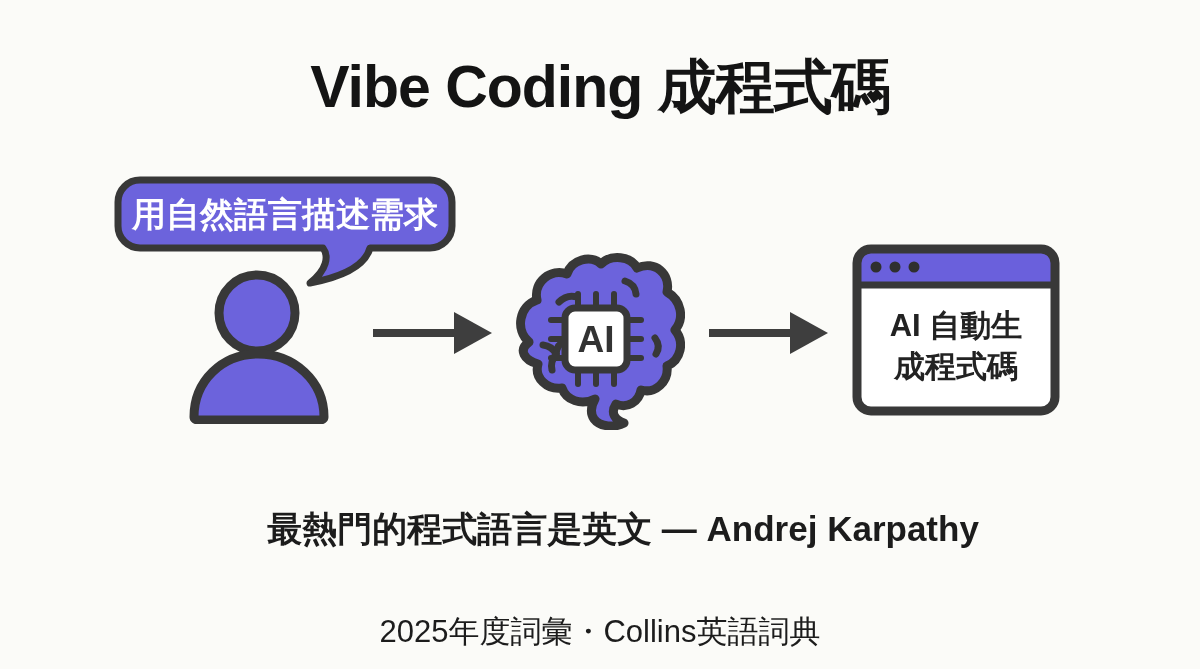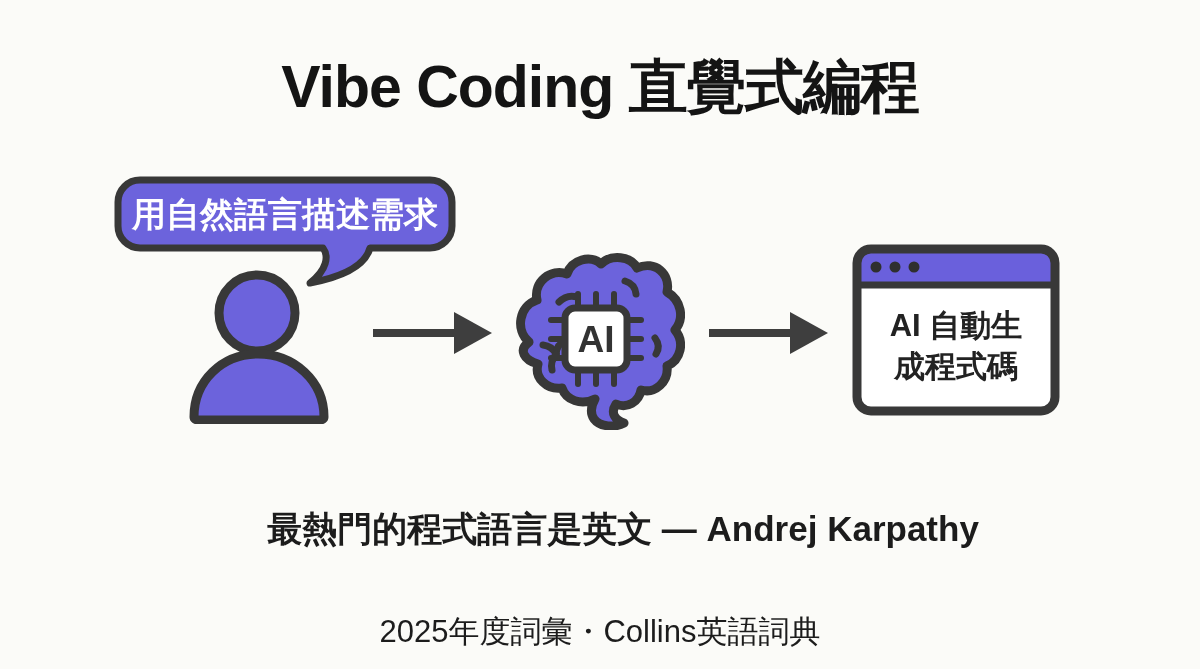--- a/index.html
+++ b/index.html
@@ -46,21 +46,21 @@
   .win-text {
     font-size:31px; font-weight:700; fill:#222222;
     font-family:"Liberation Sans","DejaVu Sans",sans-serif;
   }
 </style>
 </head>
 <body>
 
 <div class="canvas">
 
-  <div class="title">Vibe Coding 直覺式編程</div>
+  <div class="title">Vibe Coding 成程式碼</div>
 
   <svg class="abs bubble-svg" width="345" height="115" viewBox="0 0 345 115">
     <path d="M26,4 H316 A22,22 0 0 1 338,26 V50 A22,22 0 0 1 316,72 H256
              C251,90 228,101 196,107 C213,94 215,80 209,72 H26
              A22,22 0 0 1 4,50 V26 A22,22 0 0 1 26,4 Z" fill="#6c63dc" stroke="#383838" stroke-width="7" stroke-linejoin="round"></path>
     <text x="171" y="50" text-anchor="middle" class="bubble-text">用自然語言描述需求</text>
   </svg>
 
   <svg class="abs person-svg" width="150" height="156" viewBox="0 0 150 156">
     <circle cx="72" cy="45" r="38" fill="#6c63dc" stroke="#383838" stroke-width="9"></circle>

